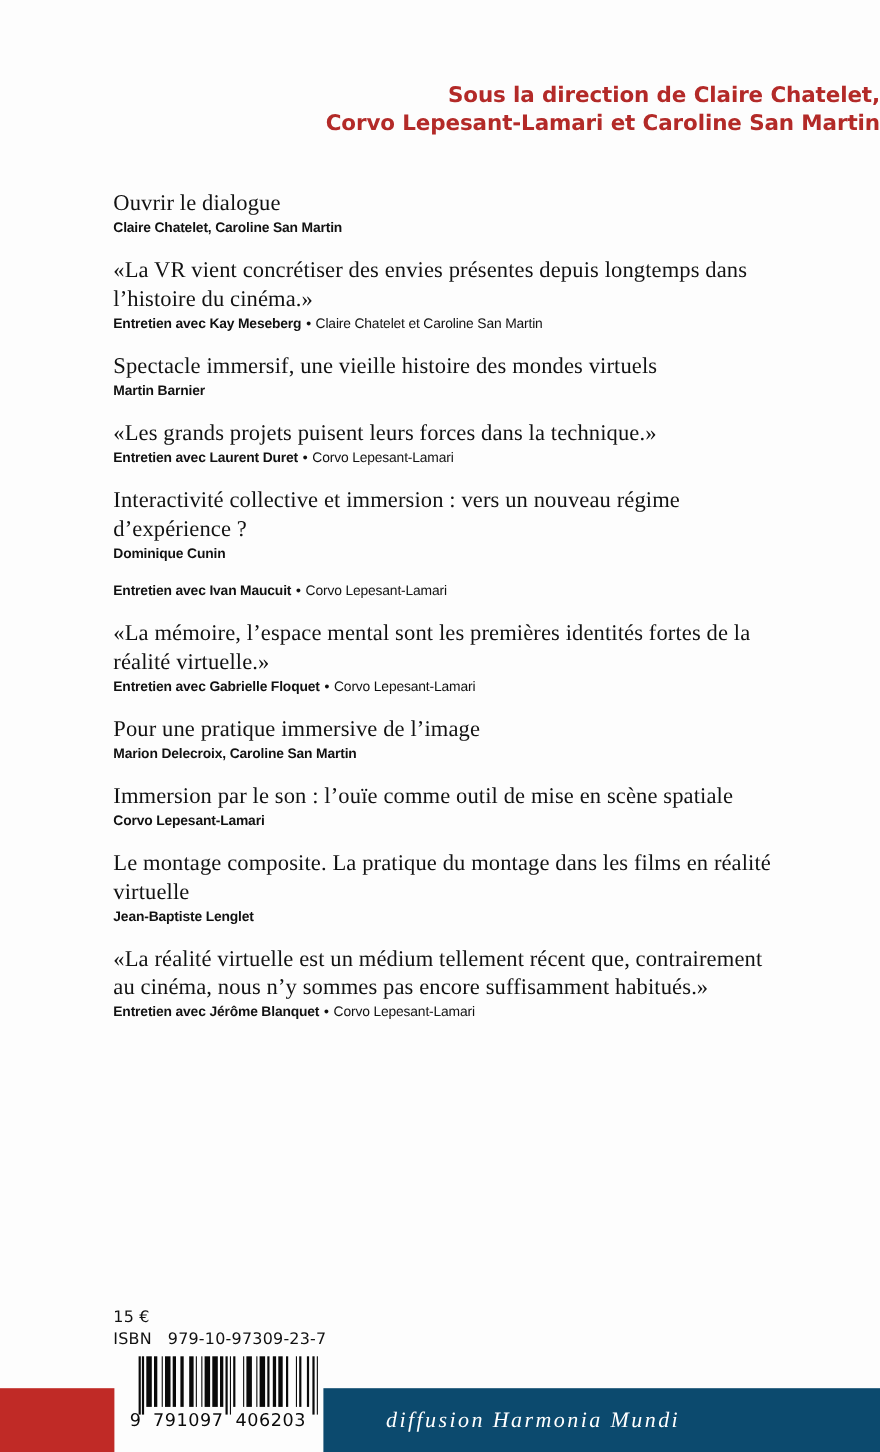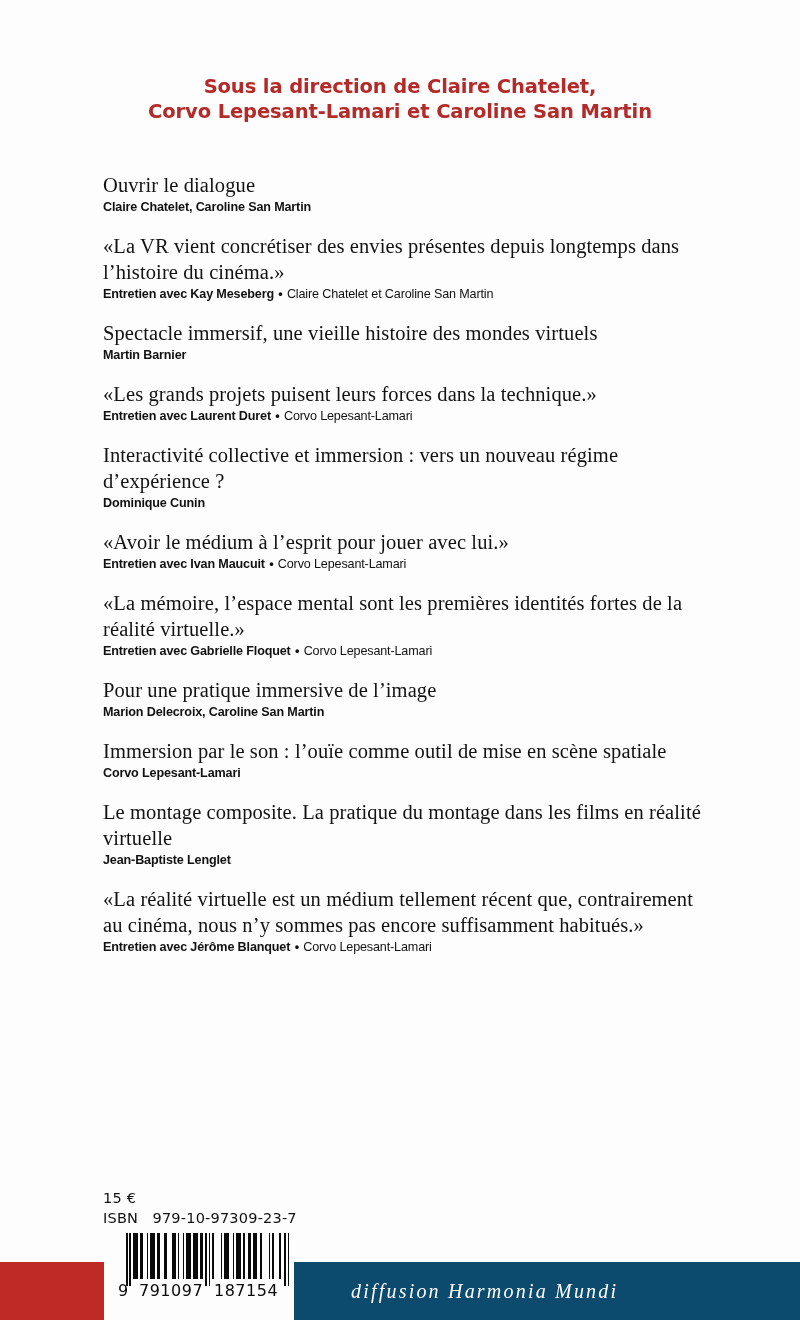--- a/index.html
+++ b/index.html
@@ -21,21 +21,21 @@
     position: absolute;
     inset: 0;
   }
 
   
   .directors {
     position: absolute;
     left: 0;
     right: 0;
     top: 74px;
-    text-align: center;
+    text-align: right;
     font-family: "DejaVu Sans", sans-serif;
     font-weight: bold;
     font-size: 19.5px;
     line-height: 25px;
     color: #b32a28;
     letter-spacing: -0.1px;
   }
   .directors .dline { display: block; white-space: nowrap; }
 
   
@@ -207,21 +207,20 @@
       </div>
       <div class="entry">
         <div class="entry-title">«Les grands projets puisent leurs forces dans la technique.»</div>
         <div class="entry-credit"><span class="lead">Entretien avec Laurent Duret</span><span class="sep"> • </span><span class="tail">Corvo Lepesant-Lamari</span></div>
       </div>
       <div class="entry">
         <div class="entry-title">Interactivité collective et immersion : vers un nouveau régime d’expérience ?</div>
         <div class="entry-credit solo"><span class="lead">Dominique Cunin</span></div>
       </div>
       <div class="entry">
-        <div class="entry-title">«Avoir le médium à l’esprit pour jouer avec lui.»</div>
         <div class="entry-credit"><span class="lead">Entretien avec Ivan Maucuit</span><span class="sep"> • </span><span class="tail">Corvo Lepesant-Lamari</span></div>
       </div>
       <div class="entry">
         <div class="entry-title">«La mémoire, l’espace mental sont les premières identités fortes de la réalité virtuelle.»</div>
         <div class="entry-credit"><span class="lead">Entretien avec Gabrielle Floquet</span><span class="sep"> • </span><span class="tail">Corvo Lepesant-Lamari</span></div>
       </div>
       <div class="entry">
         <div class="entry-title">Pour une pratique immersive de l’image</div>
         <div class="entry-credit solo"><span class="lead">Marion Delecroix, Caroline San Martin</span></div>
       </div>
@@ -302,21 +301,21 @@
         <div class="gap" style="width: 5.16px; height: 46px;"></div>
         <div class="bar" style="width: 1.72px;"></div>
         <div class="gap" style="width: 3.44px; height: 46px;"></div>
         <div class="bar guard" style="width: 1.72px;"></div>
         <div class="gap" style="width: 1.72px; height: 46px;"></div>
         <div class="bar guard" style="width: 1.72px;"></div>
       </div>
     <div class="barcode-digits">
       <span class="bd-lead">9</span>
       <span class="bd-left">791097</span>
-      <span class="bd-right">187154</span>
+      <span class="bd-right">406203</span>
     </div>
   </div>
 
   <div class="band-left"></div>
   <div class="band-right">
     <div class="diffusion">diffusion Harmonia Mundi</div>
   </div>
 
 </div>
 

